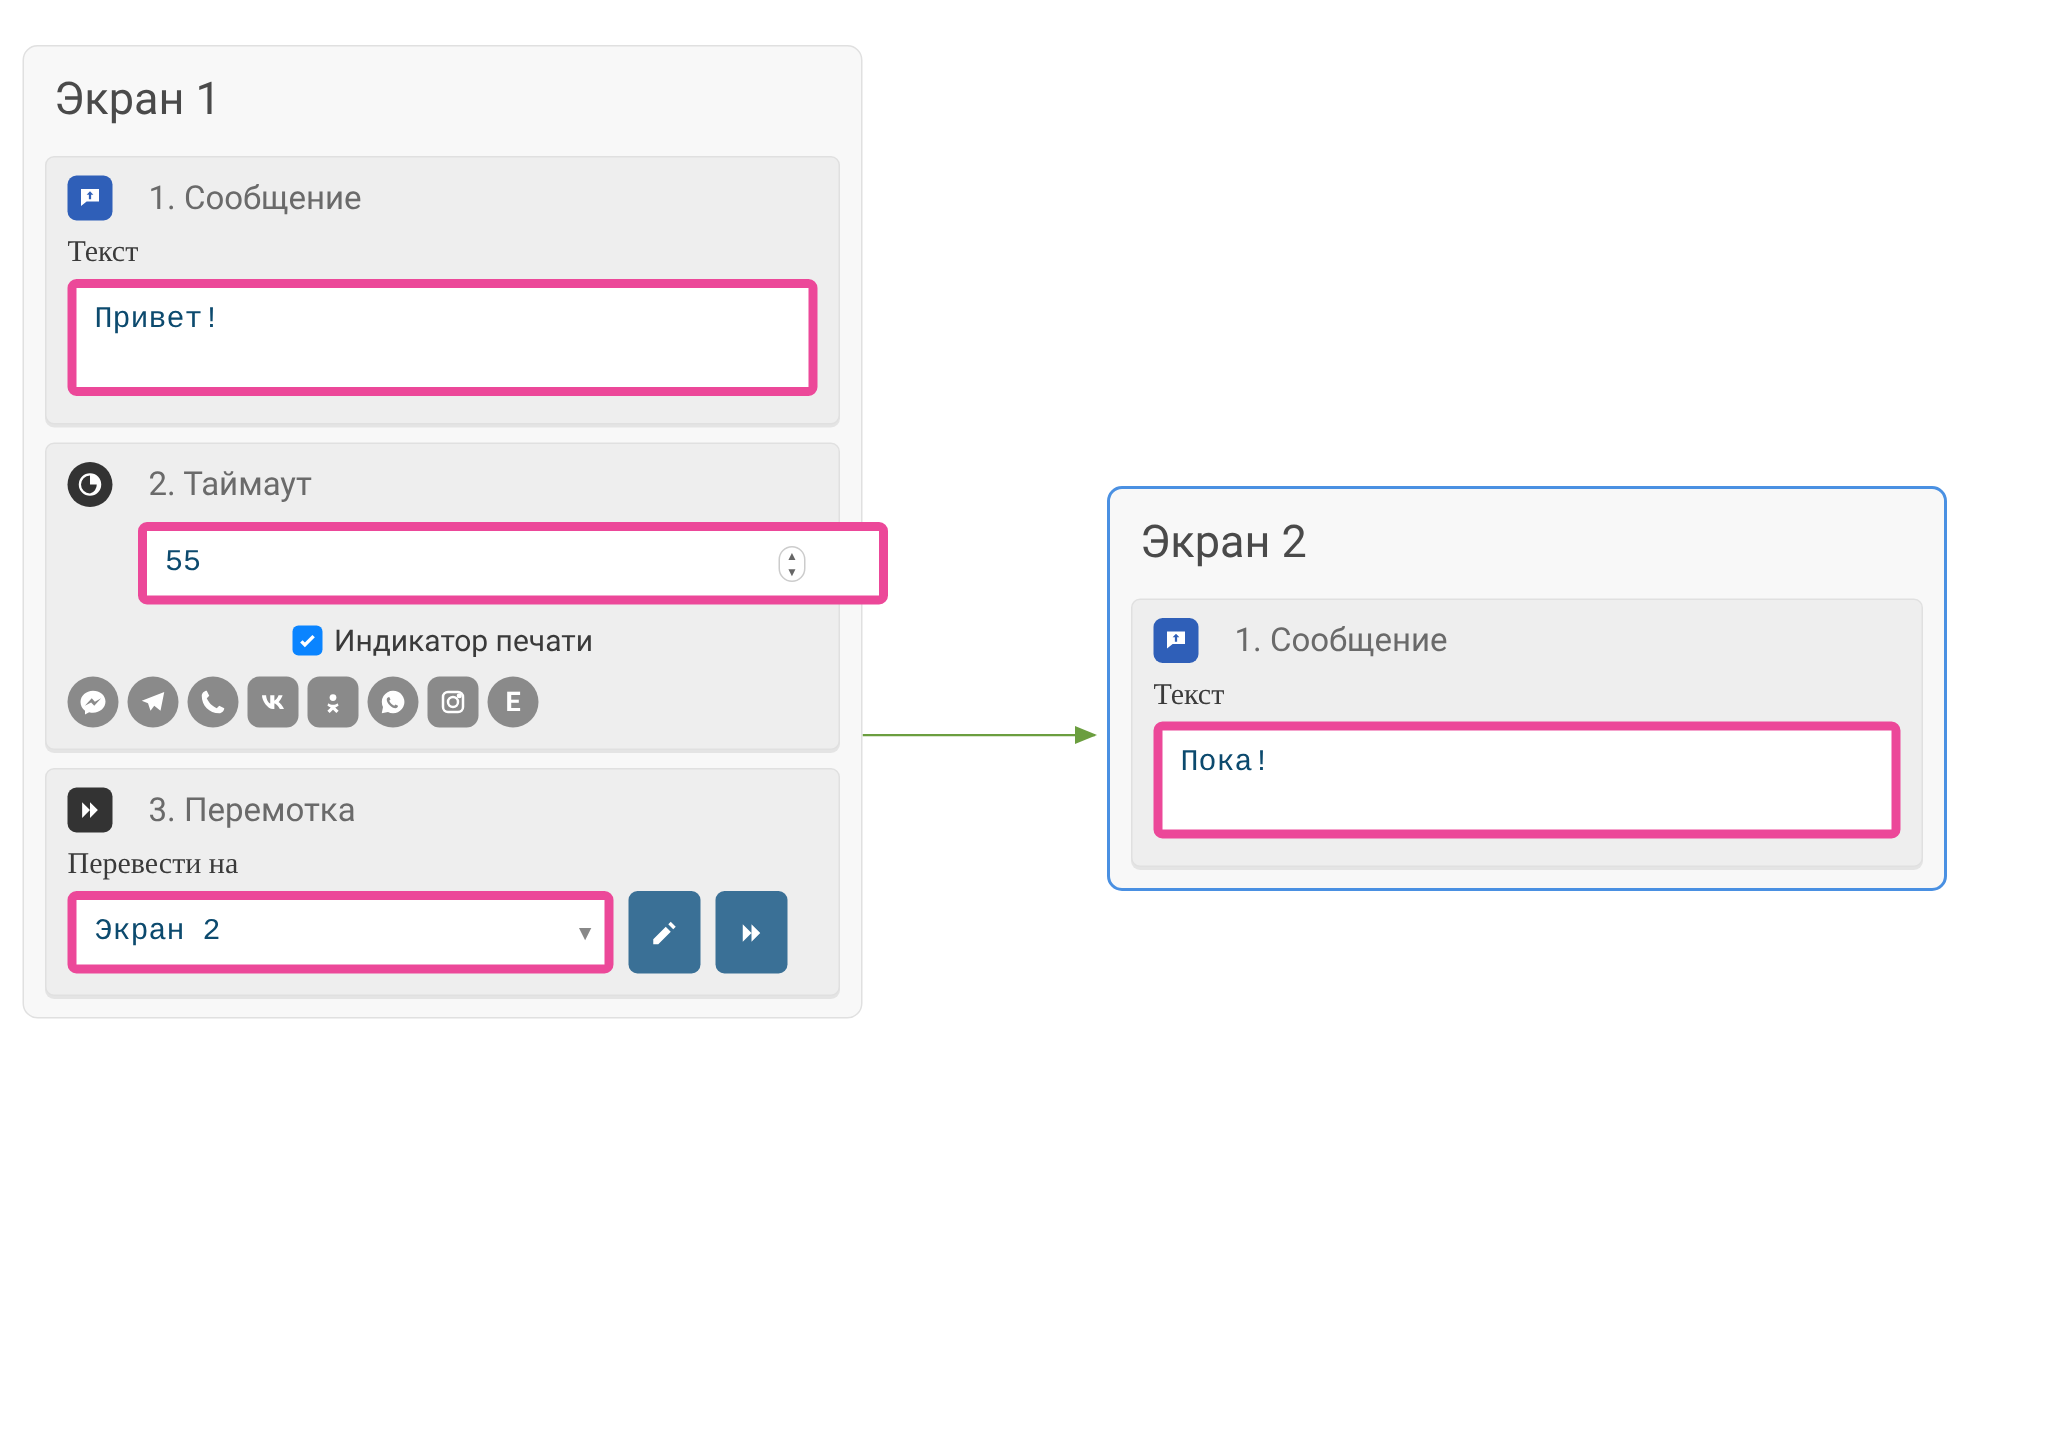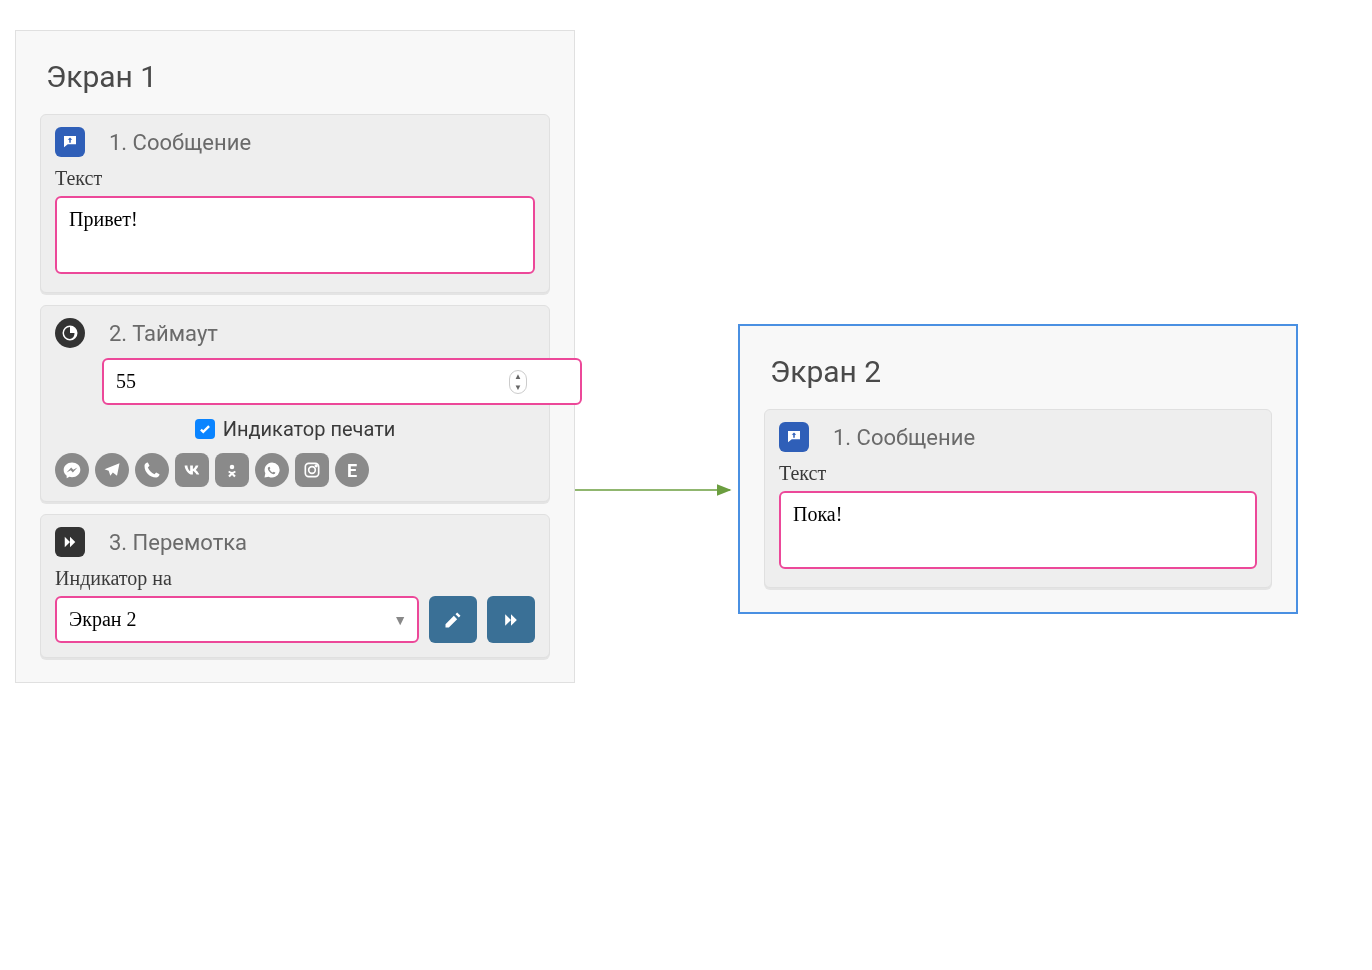--- a/index.html
+++ b/index.html
@@ -12,22 +12,22 @@
 }
 .canvas {
   position: relative;
   width: 100%;
   height: 100%;
 }
 .screen-panel {
   position: absolute;
   background: #f8f8f8;
   border: 1px solid #e0e0e0;
-  border-radius: 0;
-  padding: 24px;
+  border-radius: 10px;
+  padding: 14px;
 }
 .screen-panel.selected {
   border: 2px solid #4a90e2;
 }
 .screen-title {
   font-size: 30px;
   color: #4a4a4a;
   margin-bottom: 14px;
   padding: 4px 6px 6px 6px;
   font-weight: 400;
@@ -65,26 +65,26 @@
 }
 .field-label {
   font-size: 20px;
   color: #3a3a3a;
   margin-bottom: 6px;
   font-family: Liberation Serif, serif;
 }
 .text-input, .textarea-input, .number-input, .select-input {
   width: 100%;
   background: #fff;
-  border: 2px solid #ec4899;
+  border: 6px solid #ec4899;
   border-radius: 6px;
   padding: 10px 12px;
   font-size: 20px;
-  color: #000000;
-  font-family: Liberation Serif, serif;
+  color: #0c4a6e;
+  font-family: Liberation Mono, monospace;
 }
 .textarea-input {
   min-height: 78px;
   resize: none;
 }
 .number-wrap {
   position: relative;
 }
 .number-input { padding-right: 36px; margin-left: 47px; }
 .spinner {
@@ -279,21 +279,21 @@
 
     <div class="block">
       <div class="block-header">
         <div class="icon-box icon-dark">
           <svg viewBox="0 0 24 24" width="18" height="18" fill="#fff">
               <path d="M5 5l7 7-7 7V5zm7 0l7 7-7 7V5z"></path>
             </svg>
         </div>
         <div class="block-title">3. Перемотка</div>
       </div>
-      <div class="field-label">Индикатор на</div>
+      <div class="field-label">Перевести на</div>
       <div class="select-row">
         <div class="select-wrap">
           <input class="select-input" type="text" readonly="" value="Экран 2" style="">
           <span class="select-arrow">▼</span>
         </div>
         <button class="btn">
           <svg viewBox="0 0 24 24" width="20" height="20" fill="#fff">
               <path d="M3 17l10-10 4 4-10 10H3v-4zm12-12l2-2 4 4-2 2-4-4z"></path>
             </svg>
         </button>

